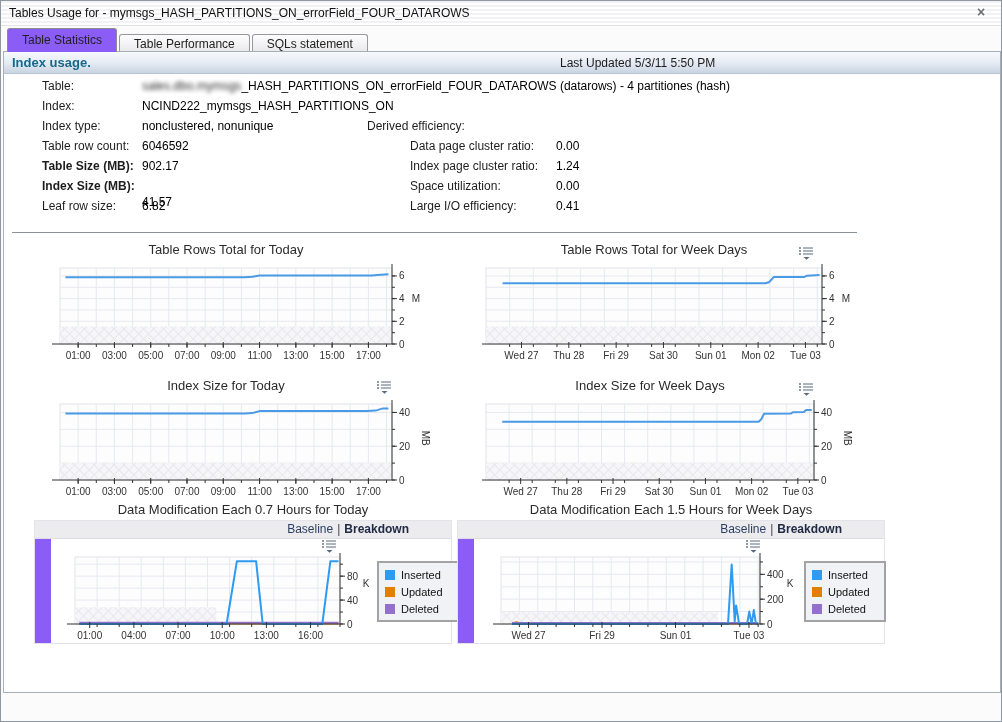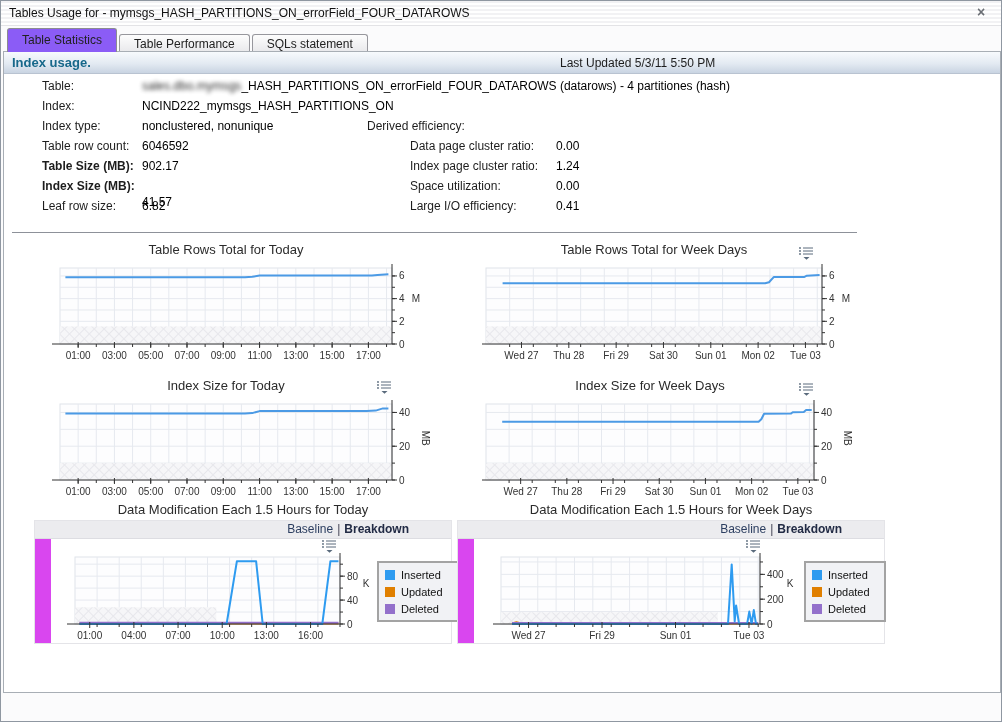--- a/index.html
+++ b/index.html
@@ -17,21 +17,21 @@
   .statrow{position:absolute;font-size:12px;white-space:nowrap;}
   .statrow .lbl{color:#1d1d1d;}
   .statrow .lbl.b{font-weight:bold;}
   .redacted{filter:blur(2.2px);opacity:.85;}
   .divider{position:absolute;left:8px;top:180px;width:845px;border-top:1px solid #8d9199;}
   .chart-box{position:absolute;width:420px;height:124px;}
   .chart-title{position:absolute;top:0;width:300px;text-align:center;font-size:13px;color:#2b2b2b;white-space:nowrap;}
   .chart-svg{position:absolute;left:0;top:0;}
   .chart-menu{position:absolute;width:17px;height:14px;cursor:pointer;}
   .dm-title{position:absolute;width:418px;text-align:center;font-size:13px;color:#2b2b2b;}
-  .dm-panel{position:absolute;height:124px;background:#d946ef;border:1px solid #e4e4e8;box-sizing:border-box;}
+  .dm-panel{position:absolute;height:124px;background:#8b5cf6;border:1px solid #e4e4e8;box-sizing:border-box;}
   .dm-header{position:absolute;left:0;top:0;right:0;height:18px;background:#ececef;border-bottom:1px solid #dddde2;text-align:right;padding-right:42px;box-sizing:border-box;font-size:12px;line-height:17px;color:#2c3e60;}
   .dm-header .bd{font-weight:bold;color:#222b45;}
   .dm-header .sep{margin:0 4px;color:#445;}
   .dm-card{position:absolute;left:16px;top:18px;right:0;bottom:0;background:#fff;}
   .dm-legend{position:absolute;top:22px;width:72px;background:#f1f2f5;border:2px solid #a3a3a3;padding:3px 0 3px 6px;font-size:11px;color:#111;}
   .dm-legend .lrow{display:flex;align-items:center;height:17px;}
   .dm-legend .sw{width:10px;height:10px;margin-right:6px;flex:none;}
   svg text{font-family:"Liberation Sans",sans-serif;}
 </style>
 </head>
@@ -436,21 +436,21 @@
             <circle cx="2" cy="2" r="0.9" fill="#5a6b7d"></circle>
             <circle cx="2" cy="5" r="0.9" fill="#5a6b7d"></circle>
             <circle cx="2" cy="8" r="0.9" fill="#5a6b7d"></circle>
             <line x1="5" y1="2" x2="15" y2="2" stroke="#5a6b7d"></line>
             <line x1="5" y1="5" x2="15" y2="5" stroke="#5a6b7d"></line>
             <line x1="5" y1="8" x2="15" y2="8" stroke="#5a6b7d"></line>
             <polygon points="5.5,11 11.5,11 8.5,13.8" fill="#5a6b7d"></polygon>
           </svg></span>
       </div>
 
-    <div class="dm-title" style="left:30px;top:450px;">Data Modification Each 1.5 Hours for Today</div>
+    <div class="dm-title" style="left:30px;top:450px;">Data Modification Each 0.7 Hours for Today</div>
     <div class="dm-title" style="left:453px;top:450px;width:428px;">Data Modification Each 1.5 Hours for Week Days</div>
 
     <div class="dm-panel" style="left:30px;top:468px;width:418px;">
       <div class="dm-header">
         <span>Baseline</span><span class="sep">|</span><span class="bd">Breakdown</span>
       </div>
       <div class="dm-card">
         <div class="chart-box" style="left:0;top:0;width:340px;height:104px;">
             <svg width="340" height="104" class="chart-svg" style="top: 0px;">
               <defs>

